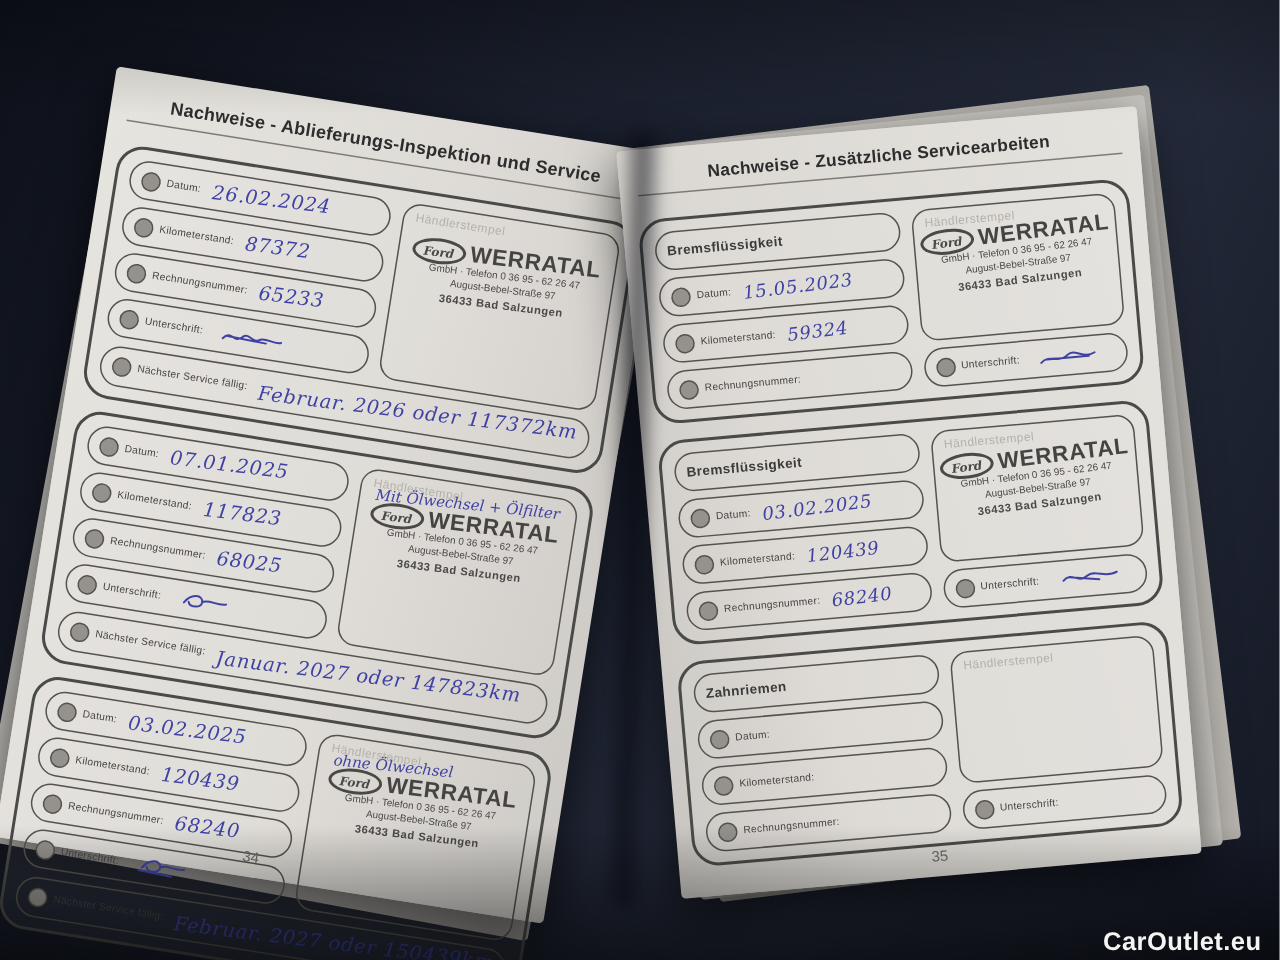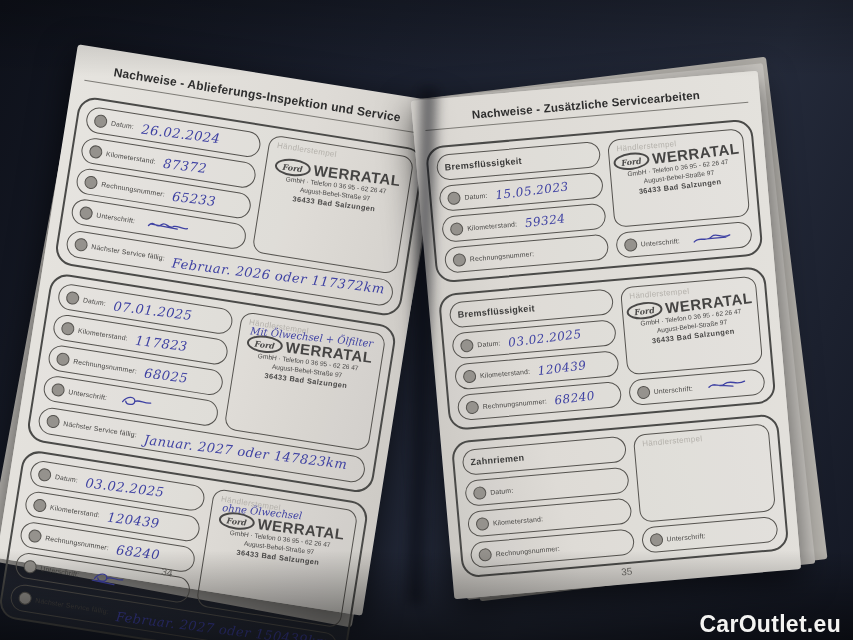--- a/index.html
+++ b/index.html
@@ -122,21 +122,21 @@
   .stamp-line.bold{font-weight:bold;font-size:7.4px;letter-spacing:0.4px;}
 
   .page-number{
     position:absolute;bottom:7px;left:0;right:0;text-align:center;
     font-size:10px;color:#6e6c68;
   }
   #left-page .page-number{text-align:left;padding-left:165px;}
 
   .watermark{
     position:absolute;right:12px;bottom:2px;z-index:10;
-    color:#f4f4f2;font-size:23px;font-weight:bold;letter-spacing:0.3px;
+    color:#f4f4f2;font-size:17px;font-weight:bold;letter-spacing:0.3px;
   }
 </style>
 </head>
 <body>
 
 <div id="screen">
 
   <div class="page-stack" id="left-stack"></div>
   <div class="page-stack" id="right-stack2"></div>
   <div class="page-stack" id="right-stack1"></div>

